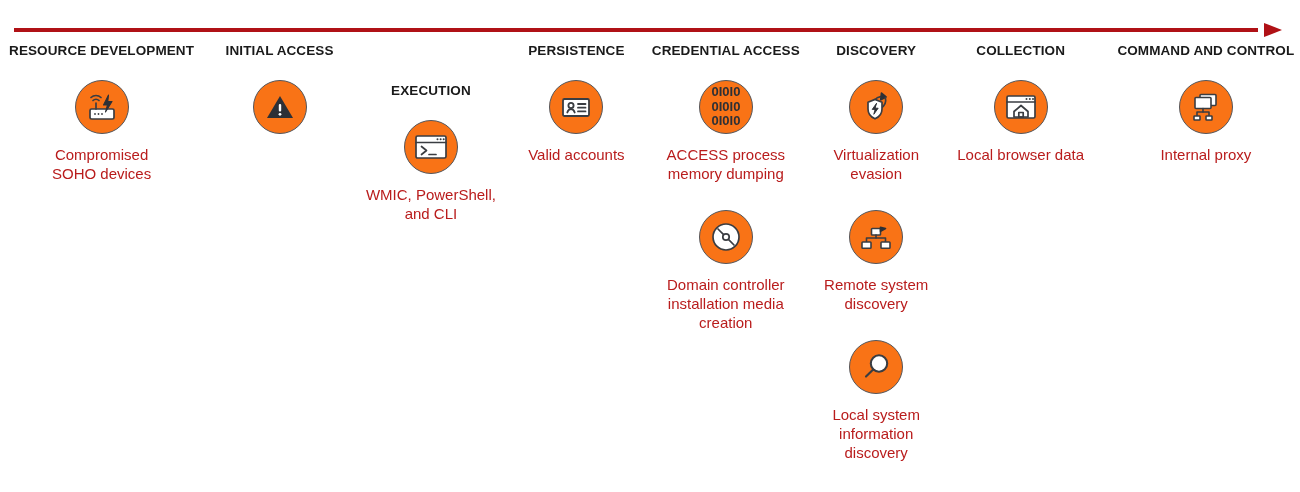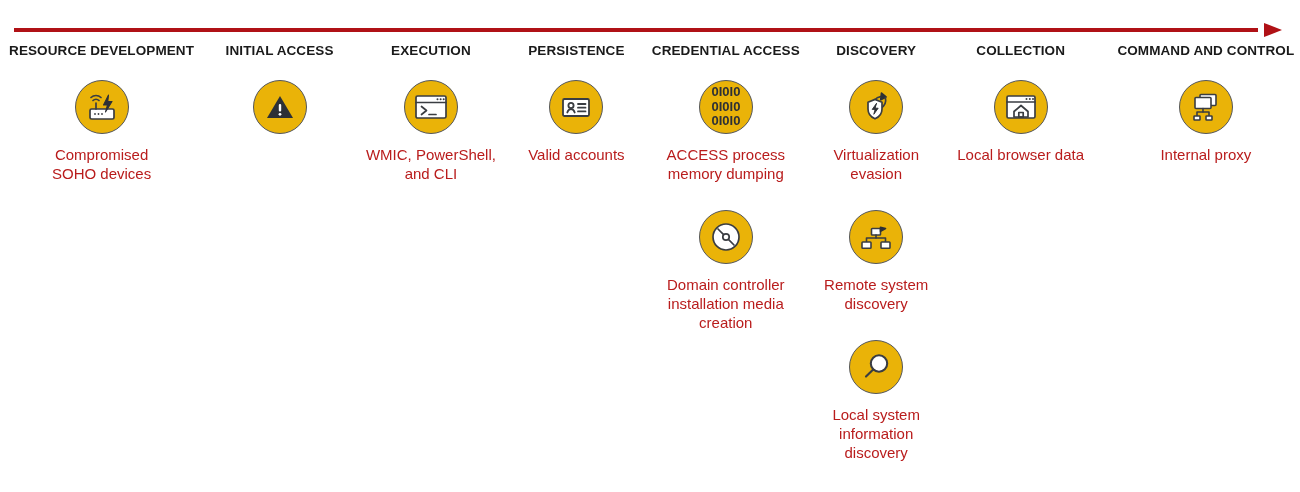--- a/index.html
+++ b/index.html
@@ -69,21 +69,21 @@
     flex-direction: column;
     align-items: center;
     width: 100%;
     margin-bottom: 10px;
     min-height: 120px;
   }
 
   .icon-circle {
     width: 54px; height: 54px;
     border-radius: 50%;
-    background: #eab308;
+    background: #f97316;
     border: 1.6px solid #53565c;
     display: flex;
     align-items: center;
     justify-content: center;
     overflow: hidden;
   }
   .icon-circle svg { display: block; }
 
   .cell-label {
     margin-top: 11px;
@@ -91,21 +91,21 @@
     line-height: 19px;
     text-align: center;
     color: #b91c1c;
     max-width: 170px;
     white-space: pre-line;
   }
 
   
   .w-resource   { width: 206px; }
   .w-initial    { width: 155px; }
-  .w-execution  { width: 152px; }
+  .w-execution  { width: 152px; margin-top: 40px; }
   .w-persist    { width: 143px; }
   .w-cred       { width: 160px; }
   .w-discovery  { width: 145px; }
   .w-collection { width: 148px; }
   .w-c2         { width: 191px; margin-left: 18px; }
 </style>
 </head>
 <body>
 
 <div class="arrow-wrap">

